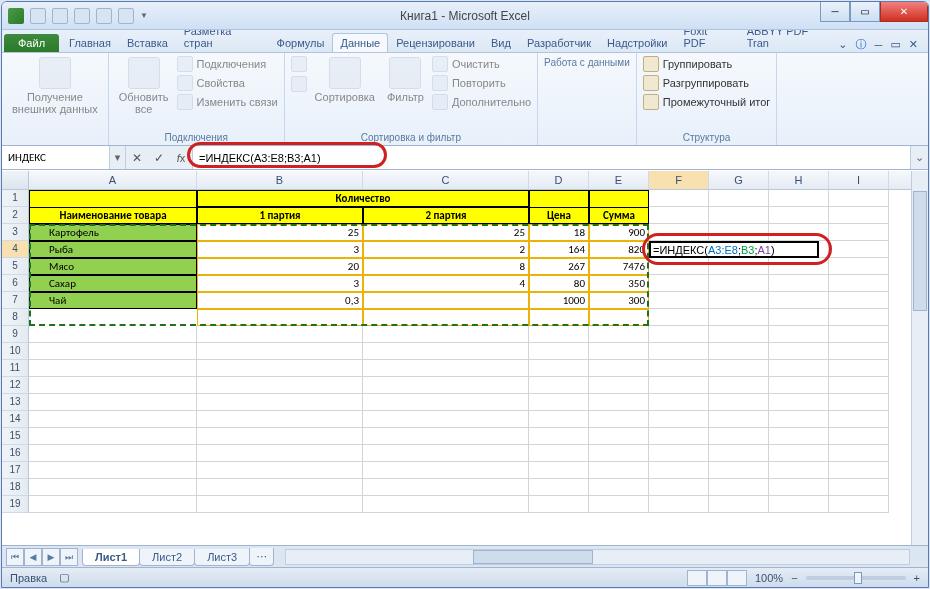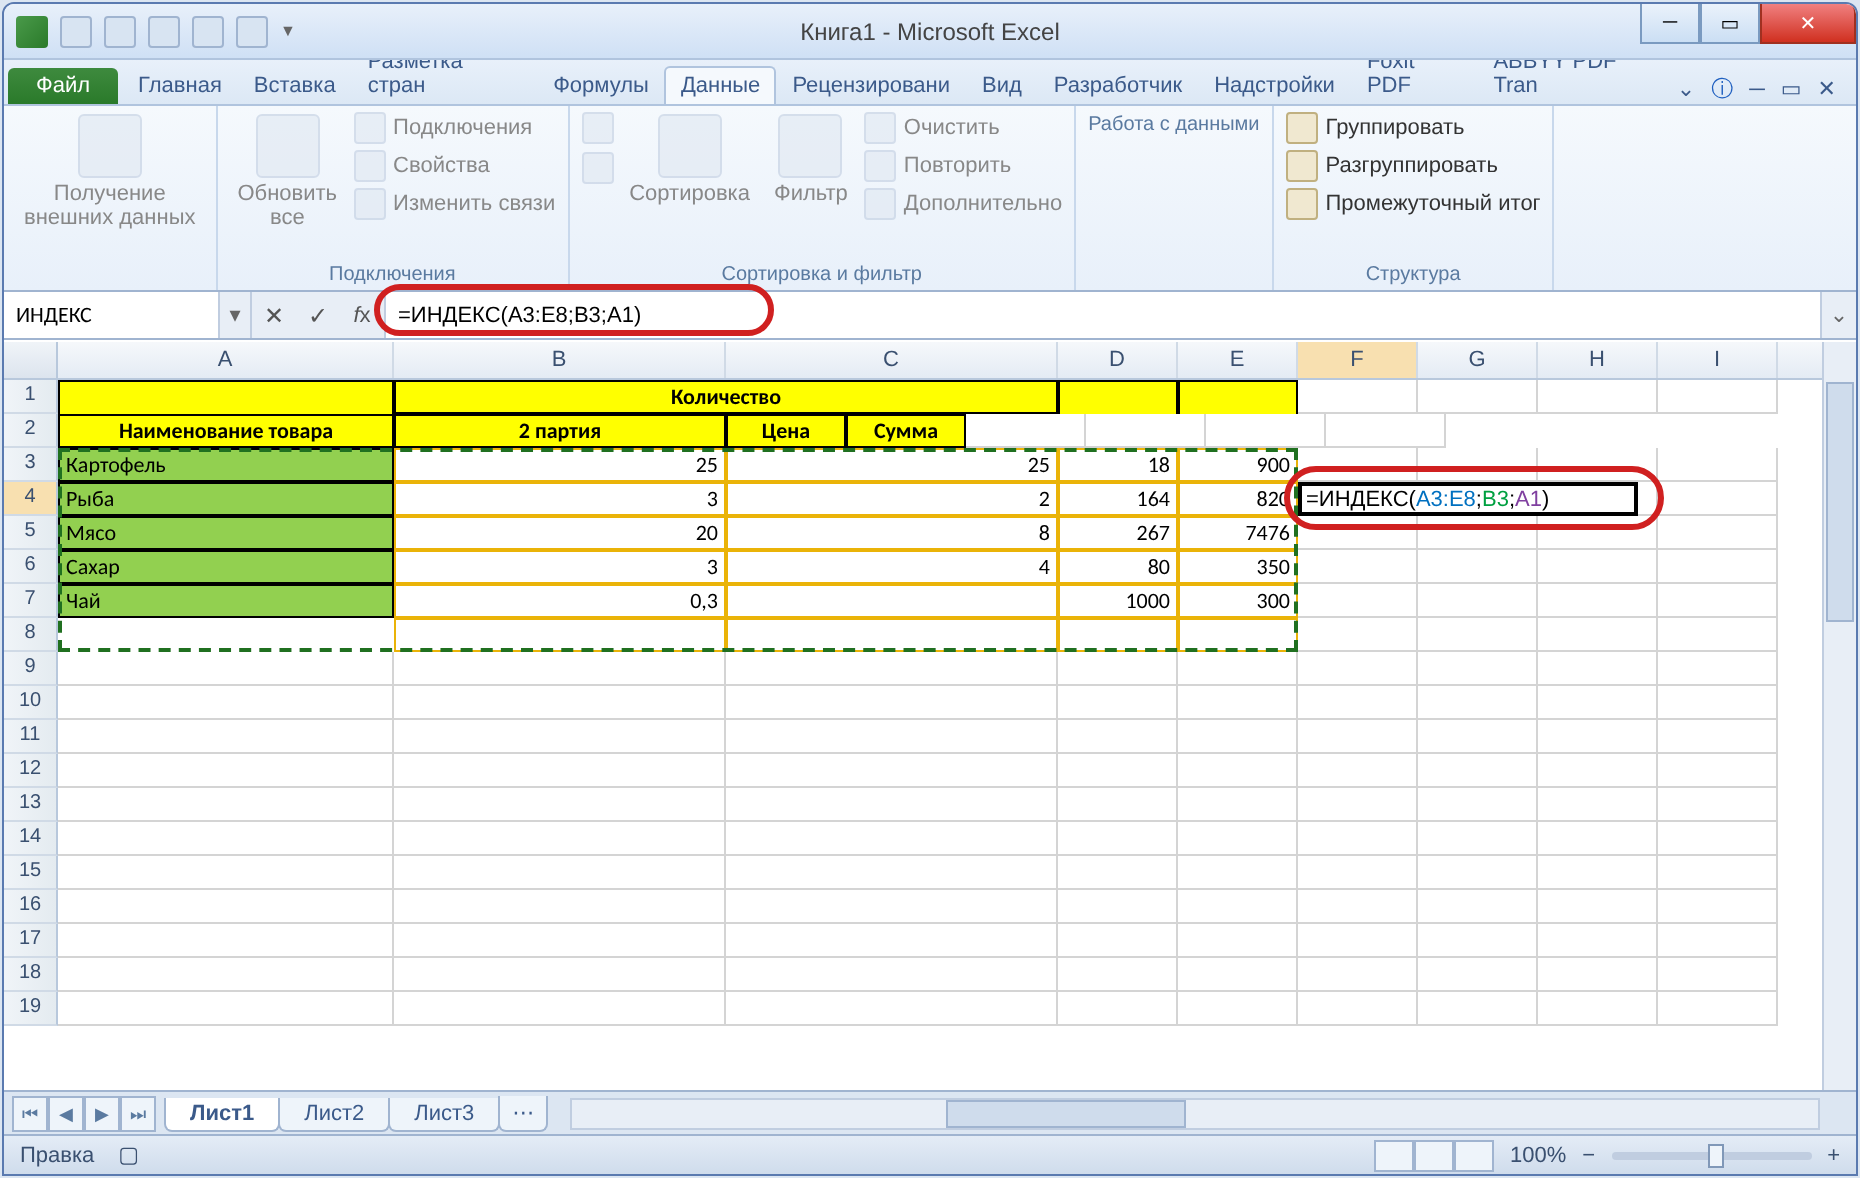--- a/index.html
+++ b/index.html
@@ -53,21 +53,21 @@
 .col-headers { height: 19px; display: flex; background: linear-gradient(#f6f8fb,#e4ebf4); border-bottom: 1px solid #b8c8dc; }
 .corner { width: 27px; border-right: 1px solid #b8c8dc; background: linear-gradient(#f0f4f8,#dce4ee); }
 .ch { border-right: 1px solid #d0dae6; text-align: center; line-height: 18px; color: #3a5070; }
 .ch.sel { background: #f8e0b0; }
 .rows { display: flex; flex-direction: column; }
 .row { height: 17px; display: flex; }
 .rh { width: 27px; border-right: 1px solid #b8c8dc; border-bottom: 1px solid #d0dae6; background: linear-gradient(90deg,#f0f4f8,#e4ebf0); text-align: center; line-height: 16px; color: #3a5070; font-size: 10px; }
 .rh.sel { background: #f8e0b0; }
 .cell { border-right: 1px solid #d4d4d4; border-bottom: 1px solid #d4d4d4; line-height: 16px; padding: 0 2px; font-family: Calibri, sans-serif; overflow: hidden; white-space: nowrap; background: #fff; }
 .cell.yh { background: #ffff00; font-weight: bold; text-align: center; border: 1px solid #000; }
-.cell.gh { background: #92d050; border: 1px solid #000; padding-left: 3px; }
+.cell.gh { background: #92d050; border: 1px solid #000; padding-left: 19px; }
 .cell.gh.b { font-weight: bold; margin-top: 45px; }
 .cell.bd { border: 1px solid #eab308; text-align: right; padding-right: 3px; }
 
 
 .cA { width: 168px; } .cB { width: 166px; } .cC { width: 166px; } .cD { width: 60px; } .cE { width: 60px; } .cF { width: 60px; } .cG { width: 60px; } .cH { width: 60px; } .cI { width: 60px; }
 
 
 .marquee { position: absolute; border: 2px dashed #207020; pointer-events: none; }
 
 
@@ -278,20 +278,21 @@
         <div class="cell yh cE" style="border-bottom:none;"></div>
         <div class="cell cF"></div>
           <div class="cell cG"></div>
           <div class="cell cH"></div>
           <div class="cell cI"></div>
       </div>
 
       <div class="row">
           <div class="rh">2</div>
         <div class="cell yh cA">Наименование товара</div>
+        <div class="cell yh cB">1 партия</div>
         <div class="cell yh cC">2 партия</div>
         <div class="cell yh cD">Цена</div>
         <div class="cell yh cE">Сумма</div>
         <div class="cell cF"></div>
           <div class="cell cG"></div>
           <div class="cell cH"></div>
           <div class="cell cI"></div>
       </div>
 
       <div class="row">

